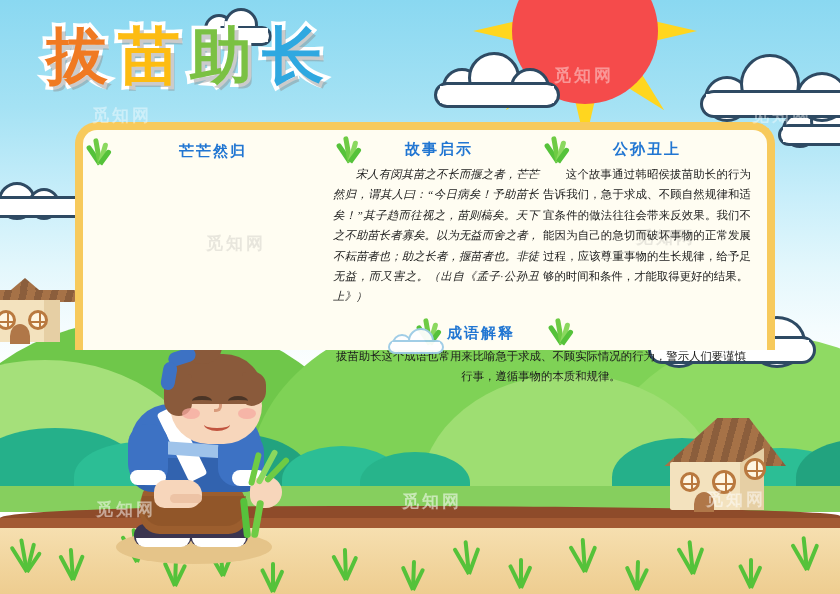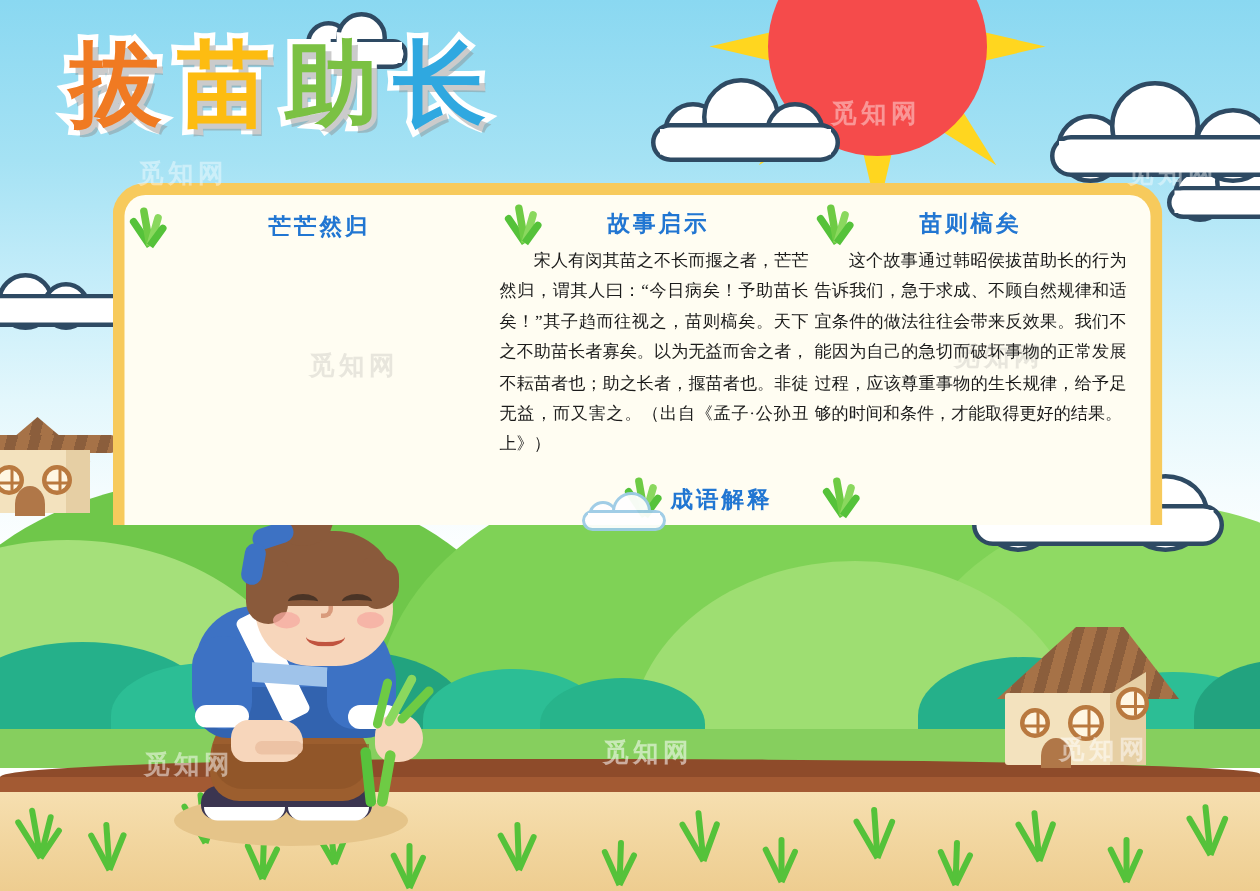--- a/index.html
+++ b/index.html
@@ -449,44 +449,45 @@
     </div>
     <div class="col-head" style="left:104px; top:20px;">芒芒然归</div>
 
     <div class="gicon" style="left:262px; top:16px;">
       <i style="height:22px; background:#55C23A; transform:translateX(-50%) rotate(-34deg);"></i>
       <i style="height:26px; background:#6ECB44; transform:translateX(-50%) rotate(-10deg);"></i>
       <i style="height:22px; background:#8AD85E; transform:translateX(-50%) rotate(16deg);"></i>
       <i style="height:17px; background:#55C23A; transform:translateX(-50%) rotate(36deg);"></i>
     </div>
     <div class="col-head" style="left:330px; top:18px;">故事启示</div>
-    <div class="body-text" style="left:258px; top:42px; width:206px;">宋人有闵其苗之不长而揠之者，芒芒然归，谓其人曰：“今日病矣！予助苗长矣！”其子趋而往视之，苗则槁矣。天下之不助苗长者寡矣。以为无益而舍之者，不耘苗者也；助之长者，揠苗者也。非徒无益，而又害之。（出自《孟子·公孙丑上》）</div>
+    <div class="body-text" style="left:258px; top:42px; width:206px;font-style:italic;">宋人有闵其苗之不长而揠之者，芒芒然归，谓其人曰：“今日病矣！予助苗长矣！”其子趋而往视之，苗则槁矣。天下之不助苗长者寡矣。以为无益而舍之者，不耘苗者也；助之长者，揠苗者也。非徒无益，而又害之。（出自《孟子·公孙丑上》）</div>
 
     <div class="gicon" style="left:470px; top:16px;">
       <i style="height:22px; background:#55C23A; transform:translateX(-50%) rotate(-34deg);"></i>
       <i style="height:26px; background:#6ECB44; transform:translateX(-50%) rotate(-10deg);"></i>
       <i style="height:22px; background:#8AD85E; transform:translateX(-50%) rotate(16deg);"></i>
       <i style="height:17px; background:#55C23A; transform:translateX(-50%) rotate(36deg);"></i>
     </div>
-    <div class="col-head" style="left:538px; top:18px;">苗则槁矣</div>
+    <div class="col-head" style="left:538px; top:18px;">公孙丑上</div>
     <div class="body-text" style="left:468px; top:42px; width:208px;">这个故事通过韩昭侯拔苗助长的行为告诉我们，急于求成、不顾自然规律和适宜条件的做法往往会带来反效果。我们不能因为自己的急切而破坏事物的正常发展过程，应该尊重事物的生长规律，给予足够的时间和条件，才能取得更好的结果。</div>
 
     <div class="gicon" style="left:342px; top:198px;">
       <i style="height:22px; background:#55C23A; transform:translateX(-50%) rotate(-34deg);"></i>
       <i style="height:26px; background:#6ECB44; transform:translateX(-50%) rotate(-10deg);"></i>
       <i style="height:22px; background:#8AD85E; transform:translateX(-50%) rotate(16deg);"></i>
       <i style="height:17px; background:#55C23A; transform:translateX(-50%) rotate(36deg);"></i>
     </div>
     <div class="gicon" style="left:474px; top:198px;">
       <i style="height:22px; background:#55C23A; transform:translateX(-50%) rotate(-34deg);"></i>
       <i style="height:26px; background:#6ECB44; transform:translateX(-50%) rotate(-10deg);"></i>
       <i style="height:22px; background:#8AD85E; transform:translateX(-50%) rotate(16deg);"></i>
       <i style="height:17px; background:#55C23A; transform:translateX(-50%) rotate(36deg);"></i>
     </div>
     <div class="col-head" style="left:372px; top:202px;">成语解释</div>
+    <div class="body-text noindent" style="left:256px; top:224px; width:420px; text-align:center;">拔苗助长这个成语也常用来比喻急于求成、不顾实际情况的行为，警示人们要谨慎行事，遵循事物的本质和规律。</div>
 
   </div>
 
   <div class="title">
     <span class="t1">拔</span><span class="t2">苗</span><span class="t3">助</span><span class="t4">长</span>
   </div>
 
   <div class="wm" style="left:92px; top:104px;">觅知网</div>
   <div class="wm" style="left:554px; top:64px;">觅知网</div>
   <div class="wm" style="left:752px; top:104px;">觅知网</div>

